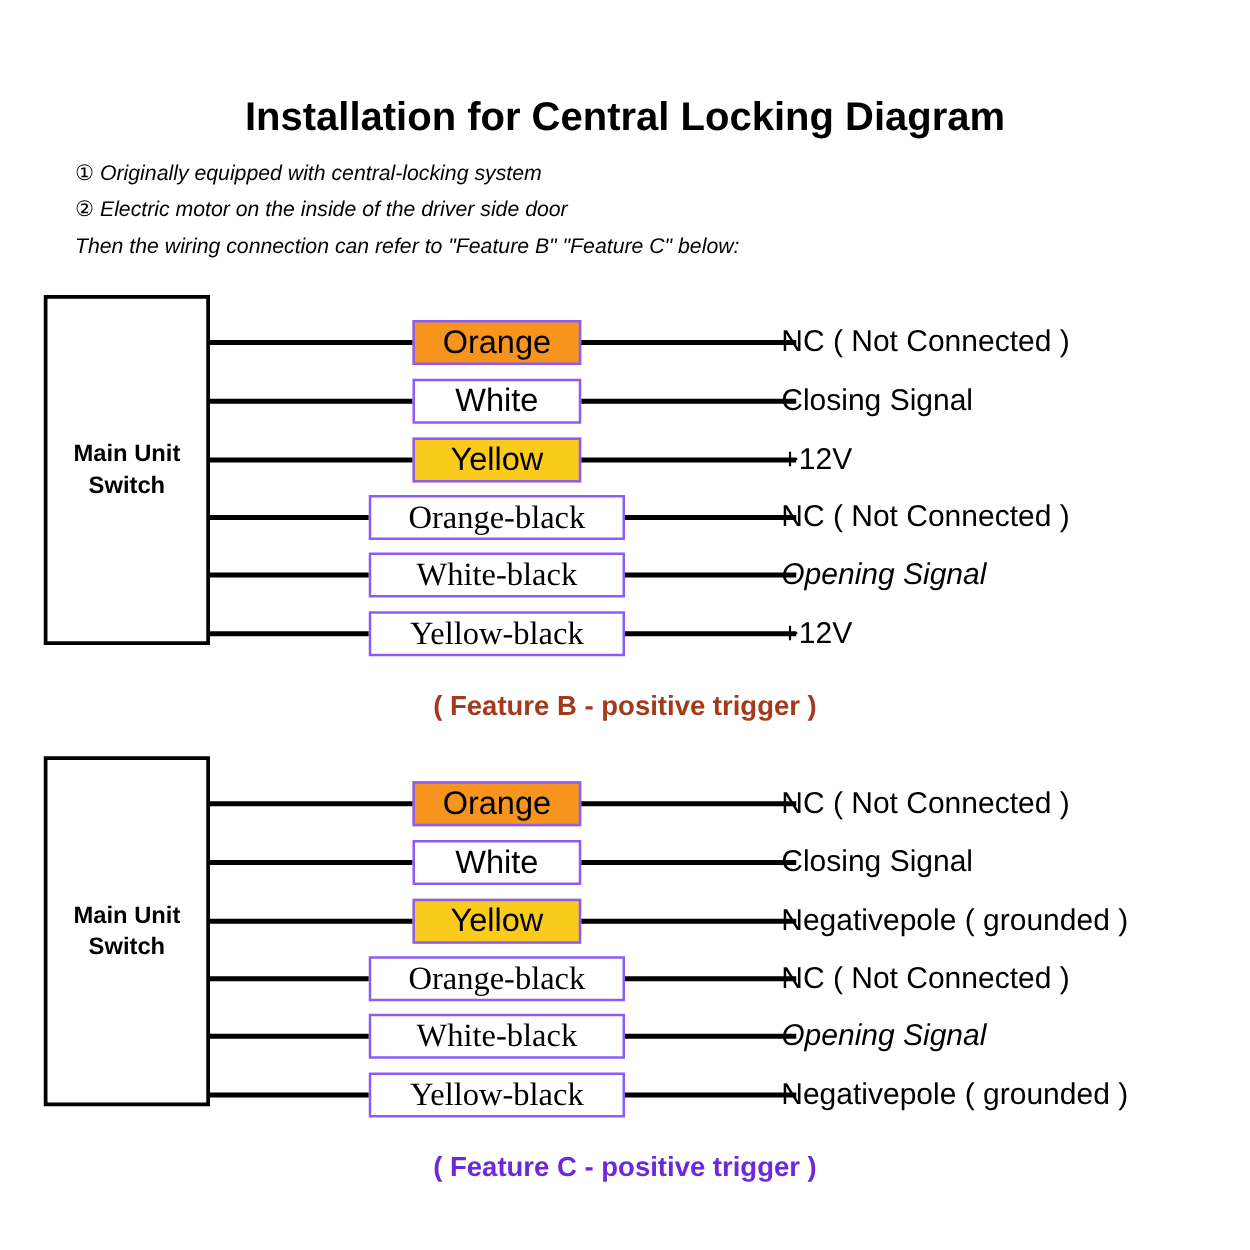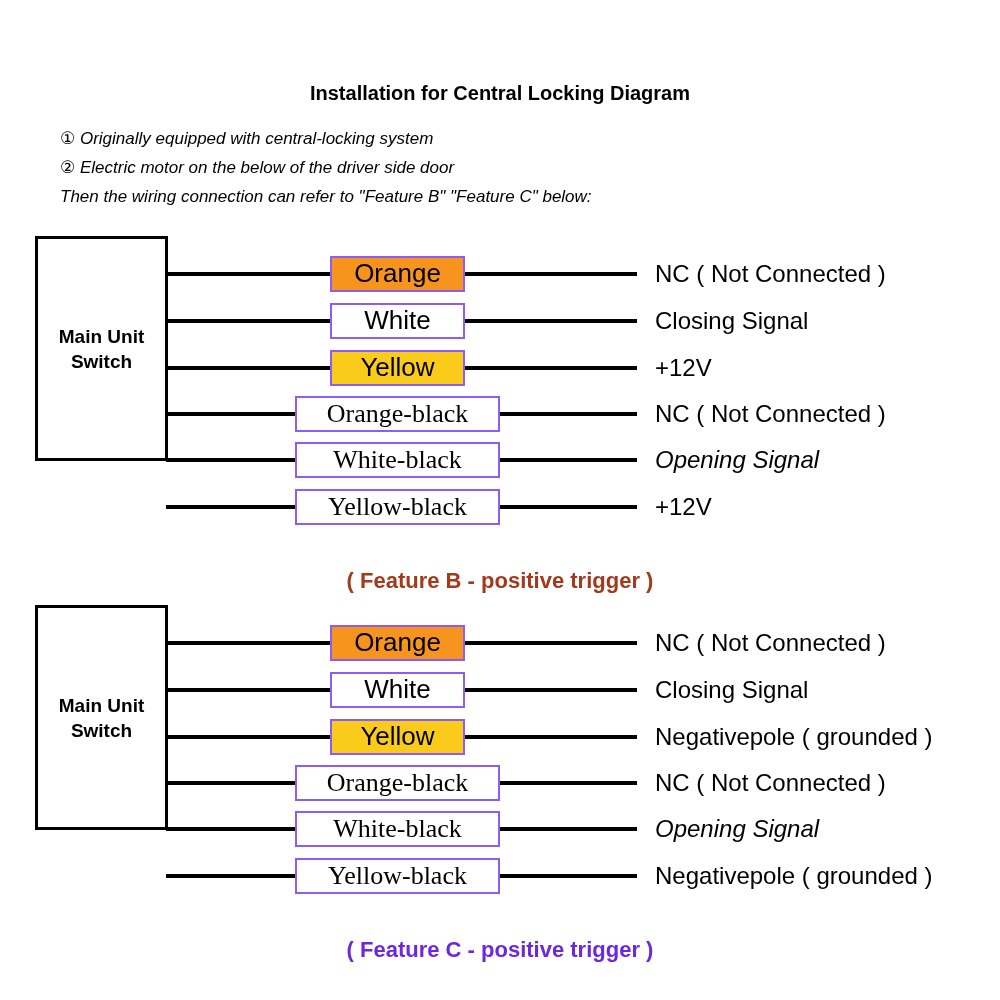--- a/index.html
+++ b/index.html
@@ -3,65 +3,65 @@
 <meta charset="utf-8">
 <style>
   html,body { margin:0; padding:0; background:#fff; }
   #canvas {
     position:relative; width:1000px; height:1000px; background:#ffffff;
     font-family:"Liberation Sans","DejaVu Sans",sans-serif; color:#000;
     overflow:hidden;
   }
   .title {
     position:absolute; top:76px; left:0; width:1000px;
-    text-align:center; font-size:20px; font-weight:bold; line-height:34px;
+    text-align:center; font-size:32px; font-weight:bold; line-height:34px;
   }
   .notes {
     position:absolute; top:124px; left:60px; width:900px;
     font-size:17px; line-height:29px;font-style:italic;
   }
   .sec { position:absolute; left:0; top:0; width:1000px; height:1000px; }
   .sec.shift { transform:translateY(369px); }
   .mainbox {
-    position:absolute; left:35px; top:236px; width:133px; height:225px;
+    position:absolute; left:35px; top:236px; width:133px; height:280px;
     border:3px solid #000; box-sizing:border-box; background:#fff;
     display:flex; flex-direction:column; align-items:center; justify-content:center;
     font-size:19px; font-weight:bold; line-height:25px; text-align:center;
   }
   .wire { position:absolute; left:166px; width:471px; height:4px; background:#000; }
   .w1 { top:272px; } .w2 { top:319px; } .w3 { top:366px; }
   .w4 { top:412px; } .w5 { top:458px; } .w6 { top:505px; }
   .cbox {
     position:absolute; left:330px; width:135px; height:36px;
     border:2px solid #8b5cf6; box-sizing:border-box; background:#fff;
     text-align:center; font-size:26px; line-height:31px;
   }
   .b1 { top:256px; } .b2 { top:303px; } .b3 { top:350px; }
   .b4 { top:396px; } .b5 { top:442px; } .b6 { top:489px; }
   .cbox.wide { left:295px; width:205px;font-family:Liberation Serif, serif; }
   .sig {
-    position:absolute; left:655px; font-size:24px; line-height:28px; white-space:nowrap;
+    position:absolute; left:625px; font-size:24px; line-height:28px; white-space:nowrap;
   }
   .s1 { top:260px; } .s2 { top:307px; } .s3 { top:354px; }
   .s4 { top:400px; } .s5 { top:446px;font-style:italic; } .s6 { top:493px; }
   .caption {
     position:absolute; top:551px; left:0; width:1000px; text-align:center;
-    font-size:22px; font-weight:bold; line-height:27px;margin-top:16px;
+    font-size:22px; font-weight:bold; line-height:27px;
   }
 </style>
 </head>
 <body>
 
 <div id="canvas">
 
   <div class="title">Installation for Central Locking Diagram</div>
 
   <div class="notes">
     <div>① Originally equipped with central-locking system</div>
-    <div>② Electric motor on the below of the driver side door</div>
+    <div>② Electric motor on the inside of the driver side door</div>
     <div>Then the wiring connection can refer to "Feature B" "Feature C" below:</div>
   </div>
 
   <div class="sec">
     <div class="mainbox">
       <div>Main Unit</div>
       <div>Switch</div>
     </div>
 
     <div class="wire w1"></div>

